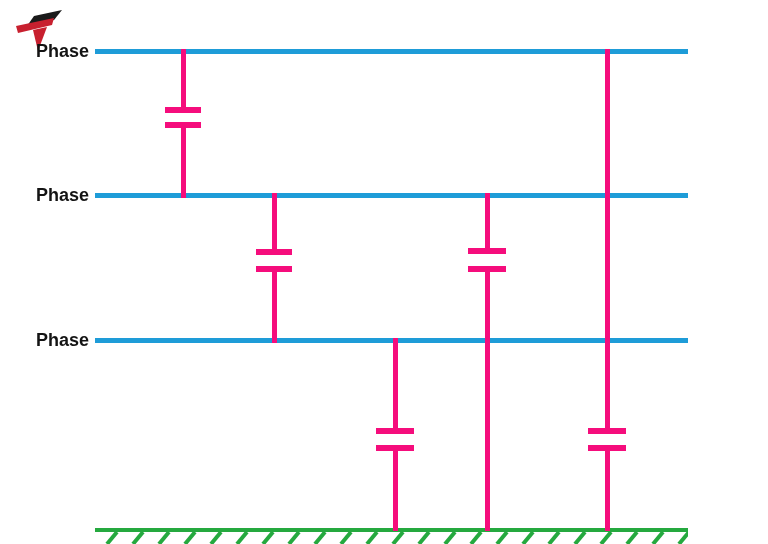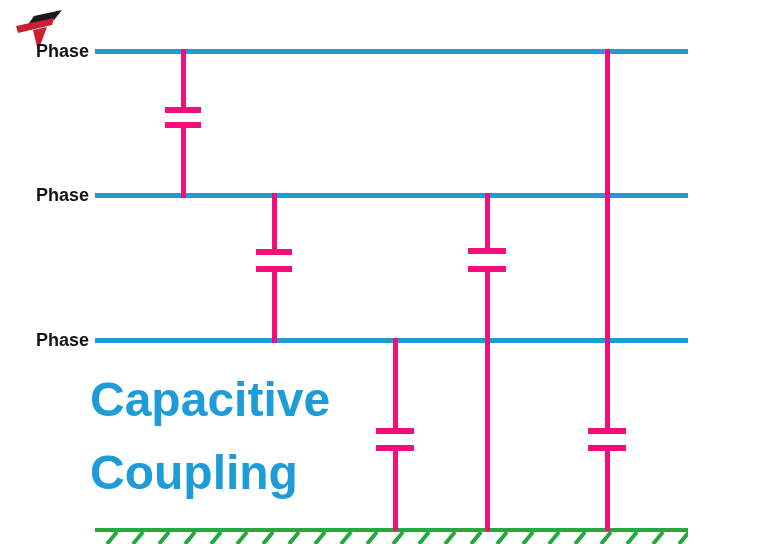--- a/index.html
+++ b/index.html
@@ -63,24 +63,20 @@
   <svg class="logo" width="52" height="48" viewBox="0 0 52 48">
     <polygon points="20,10 48,4 40,14 13,20" style="fill:var(--logo-black,#1A1A1A)"></polygon>
     <polygon points="2,20 40,12 38,19 4,27" style="fill:var(--logo-red,#C8202F)"></polygon>
     <polygon points="19,24 33,21 24,45" style="fill:var(--logo-red,#C8202F)"></polygon>
   </svg>
 
   <div class="label" style="top:40px">Phase</div>
   <div class="label" style="top:184px">Phase</div>
   <div class="label" style="top:329px">Phase</div>
 
-  <div class="title">
-    <div>Capacitive</div>
-    <div>Coupling</div>
-  </div>
 
   <svg class="hatch-svg" width="618" height="12">
     <defs>
       <pattern id="hatch" width="26" height="12" patternUnits="userSpaceOnUse">
         <line x1="17" y1="0" x2="7" y2="12" style="stroke:var(--earth-green,#25A93F)" stroke-width="4"></line>
       </pattern>
     </defs>
     <rect width="618" height="12" fill="url(#hatch)"></rect>
   </svg>
 

